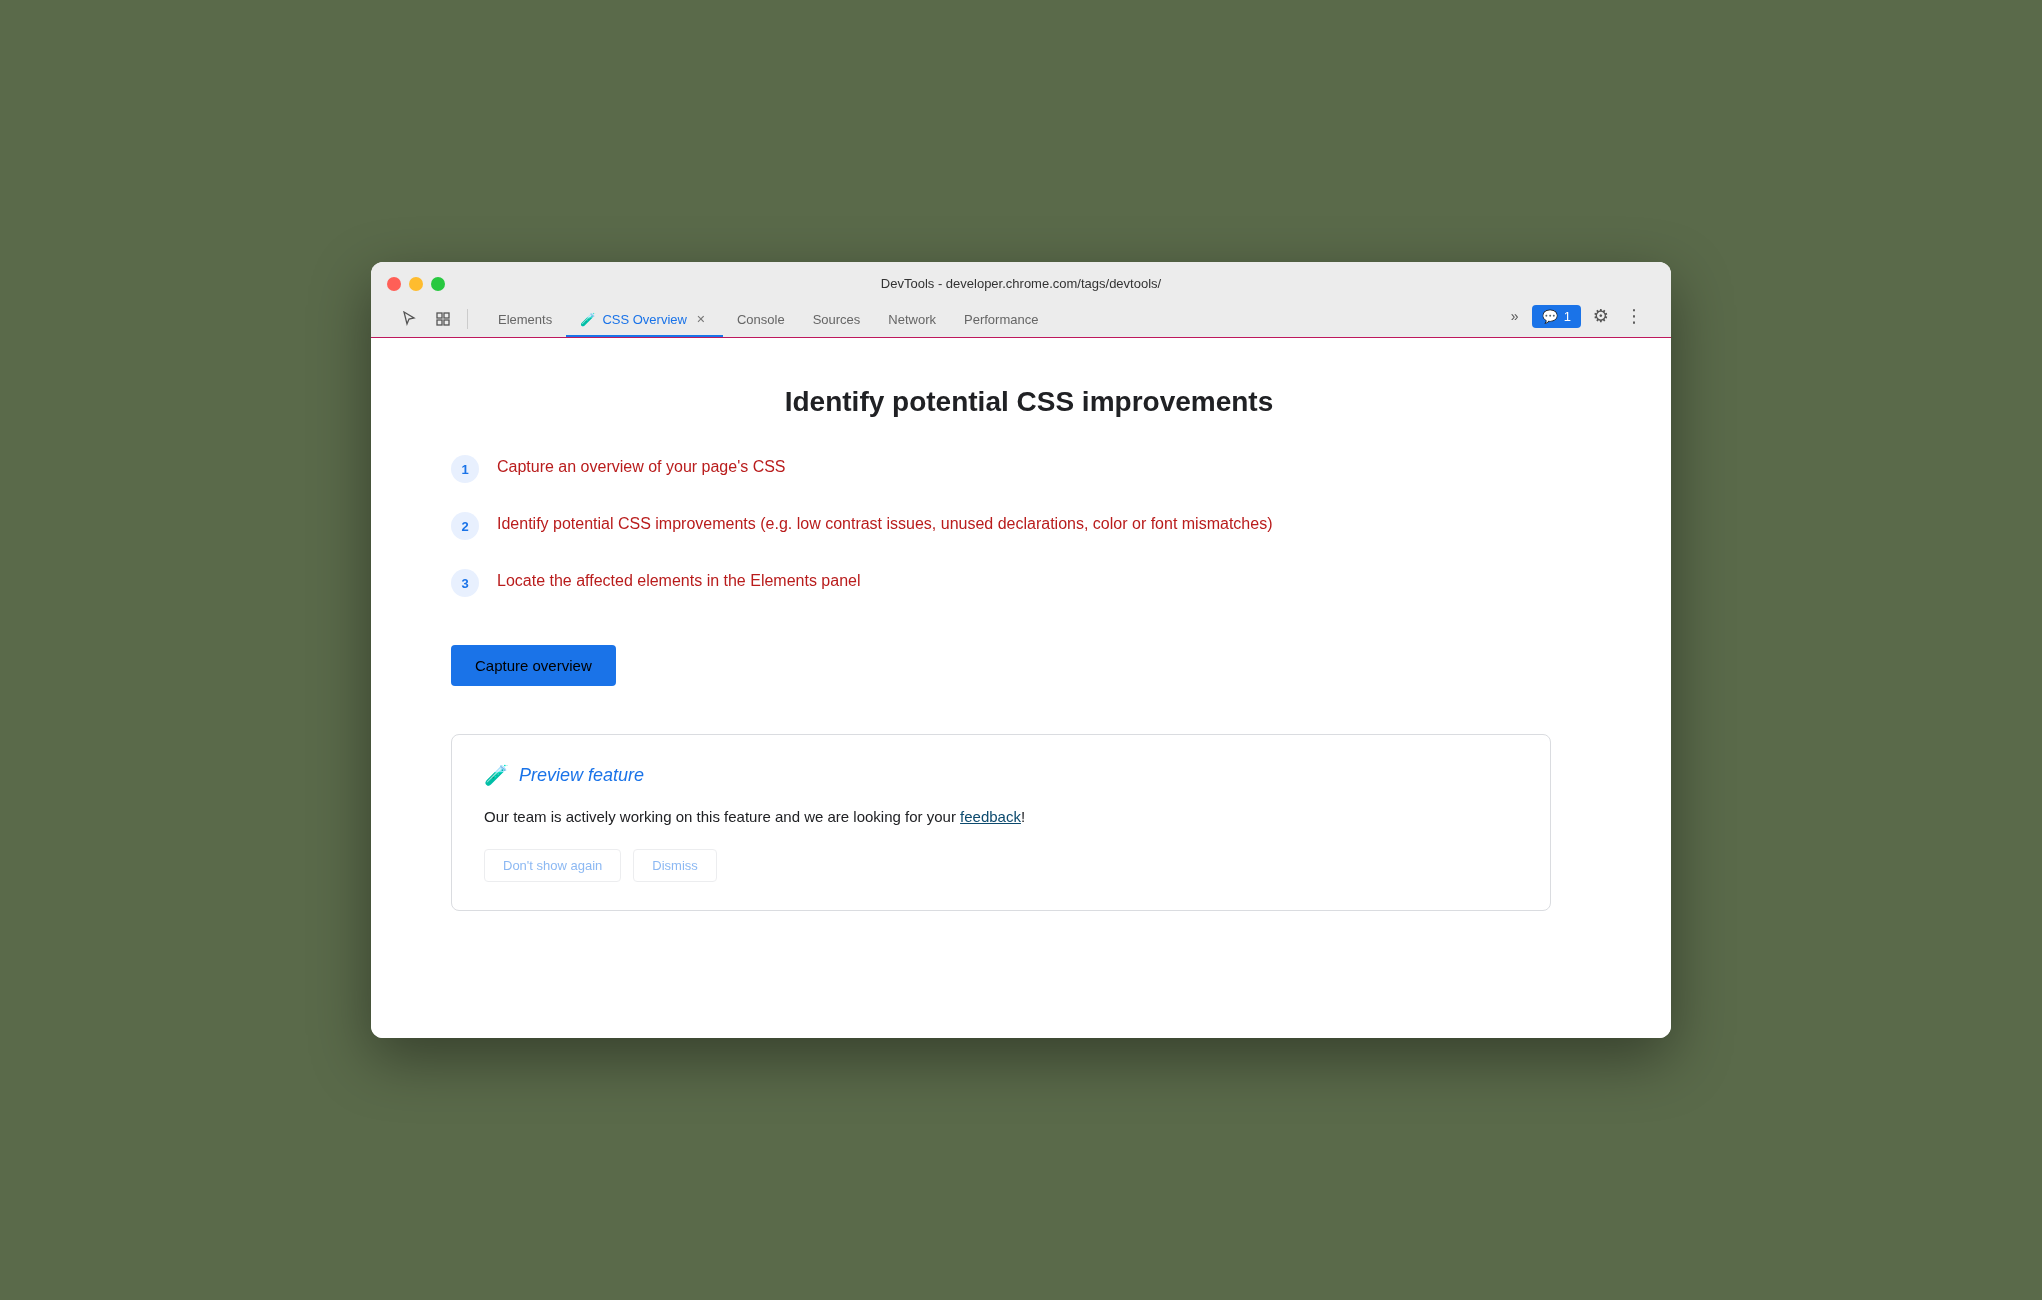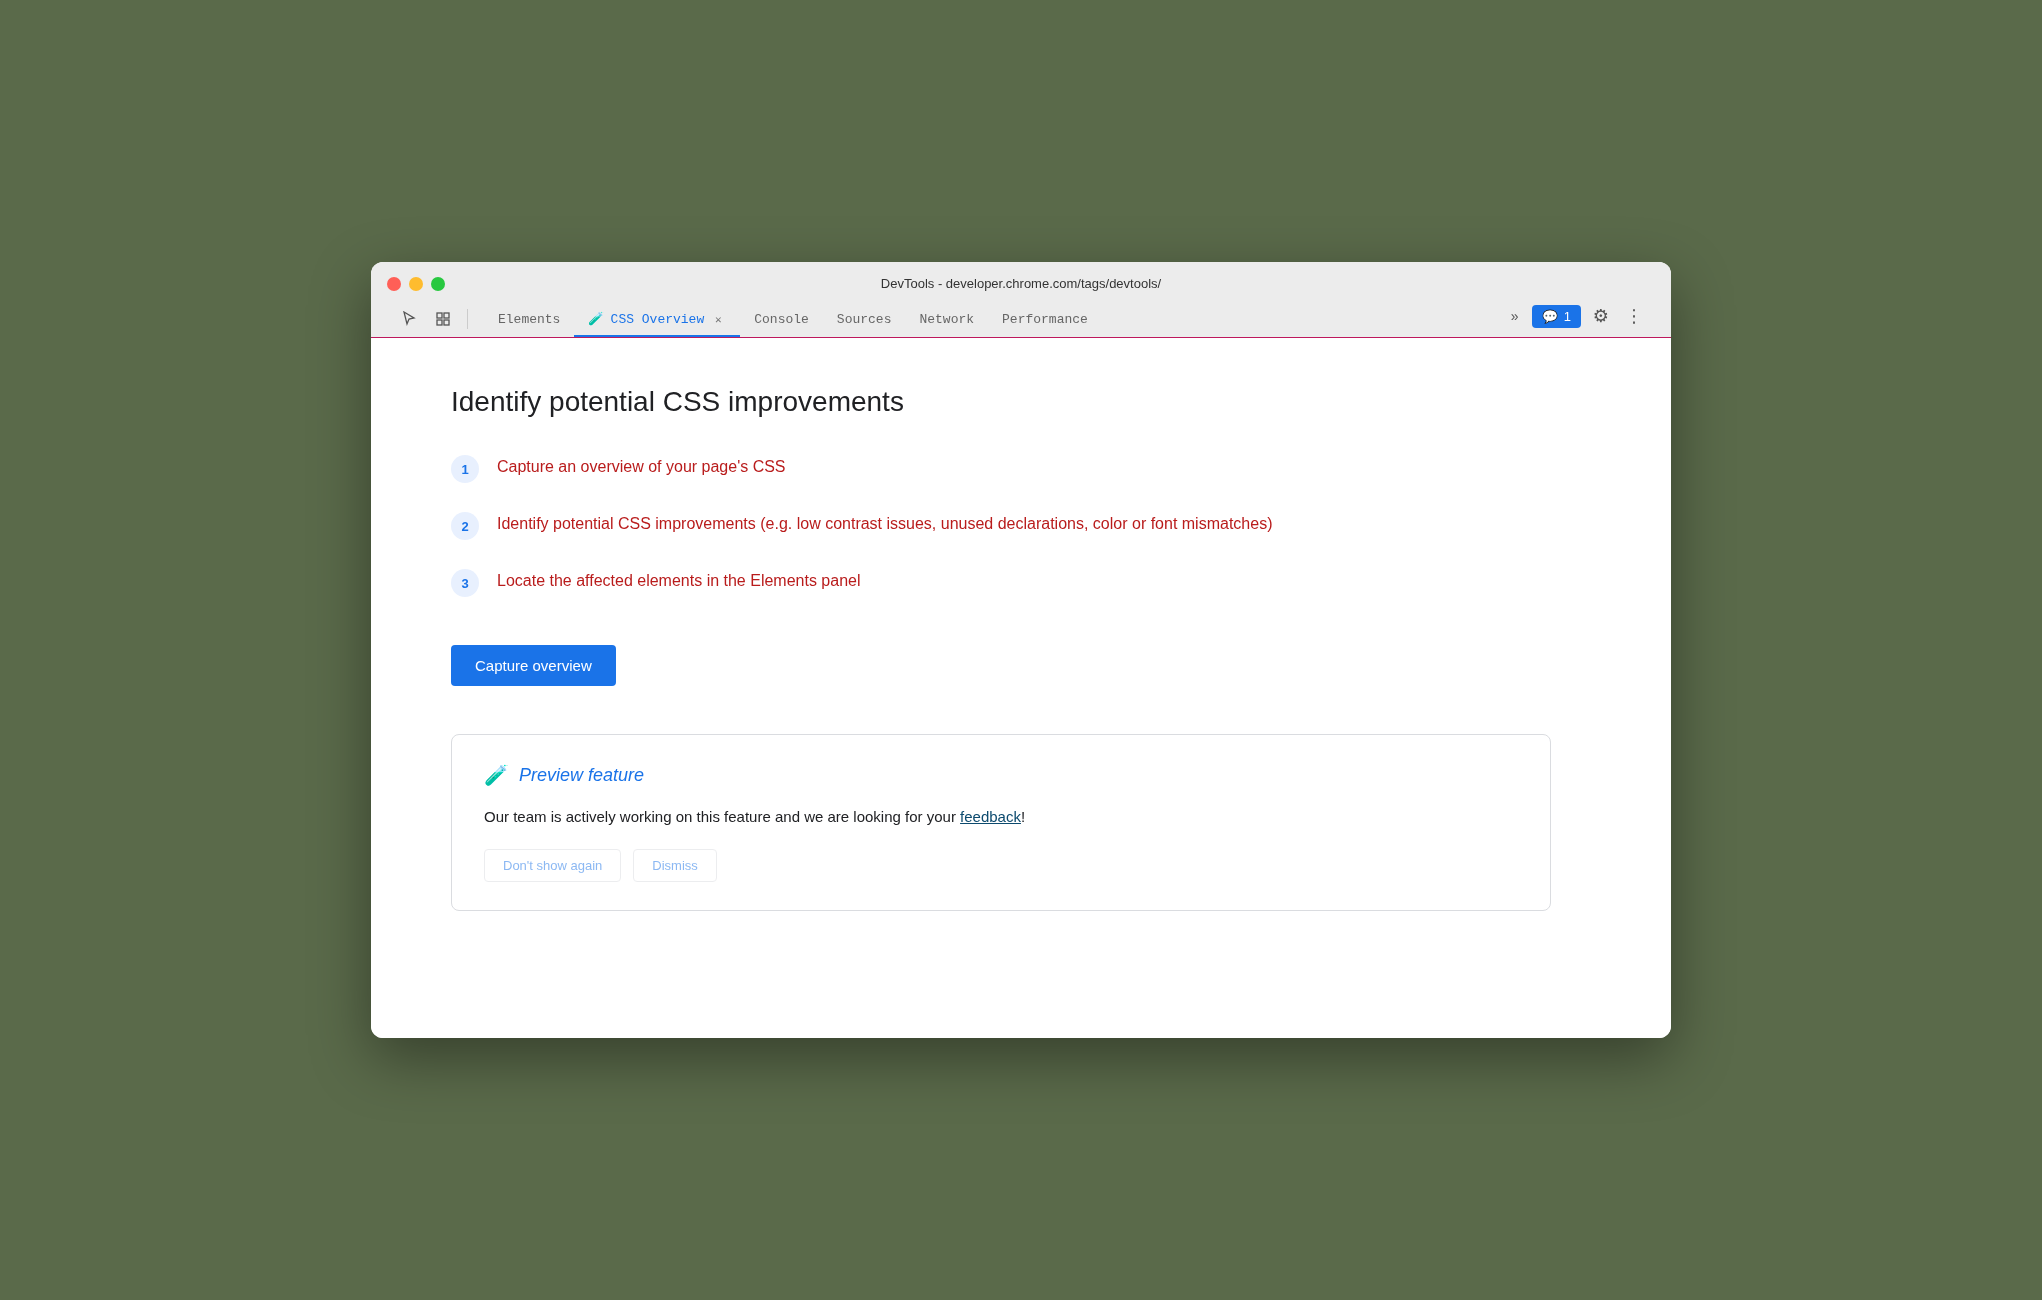--- a/index.html
+++ b/index.html
@@ -109,21 +109,20 @@
       align-items: center;
       gap: 6px;
       padding: 8px 14px;
       font-size: 13px;
       color: #666;
       cursor: pointer;
       border-bottom: 2px solid transparent;
       white-space: nowrap;
       position: relative;
       top: 1px;
-      font-family: Liberation Mono, monospace;
     }
 
     .tab.active {
       color: #1a73e8;
       border-bottom: 2px solid #1a73e8;
       font-weight: 500;
     }
 
     .tab-close {
       width: 16px;
@@ -183,23 +182,24 @@
 
     
     .main-content {
       background: #ffffff;
       padding: 48px 64px 48px 80px;
       min-height: 700px;
     }
 
     .page-title {
       font-size: 28px;
-      font-weight: 400;
+      font-weight: 700;
       color: #202124;
       margin-bottom: 36px;
+      text-align: center;
     }
 
     .steps-list {
       list-style: none;
       margin-bottom: 48px;
     }
 
     .step-item {
       display: flex;
       align-items: flex-start;
@@ -223,21 +223,21 @@
     }
 
     .step-text {
       font-size: 16px;
       color: #b91c1c;
       line-height: 1.6;
     }
 
     .capture-btn {
       background: #1a73e8;
-      color: #ffffff;
+      color: #000000;
       border: none;
       border-radius: 4px;
       padding: 12px 24px;
       font-size: 15px;
       font-weight: 500;
       cursor: pointer;
       margin-bottom: 48px;
     }
 
     

